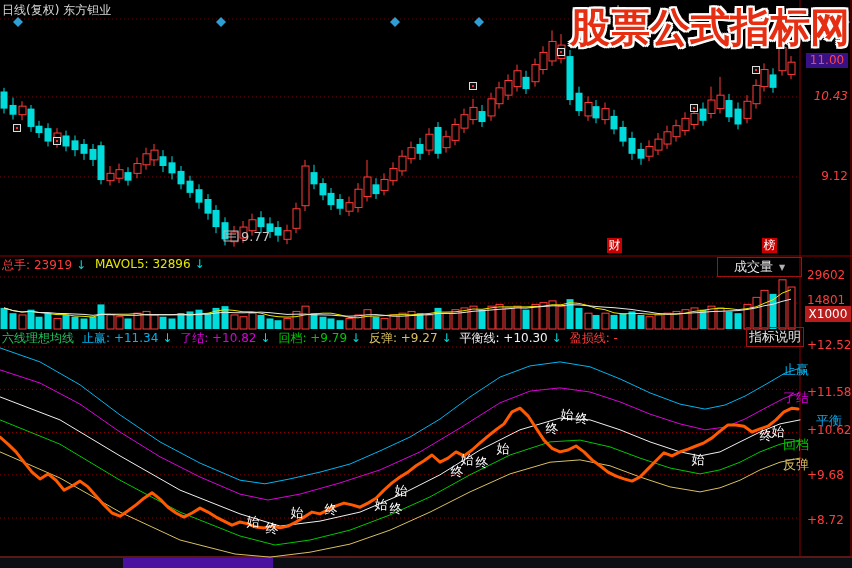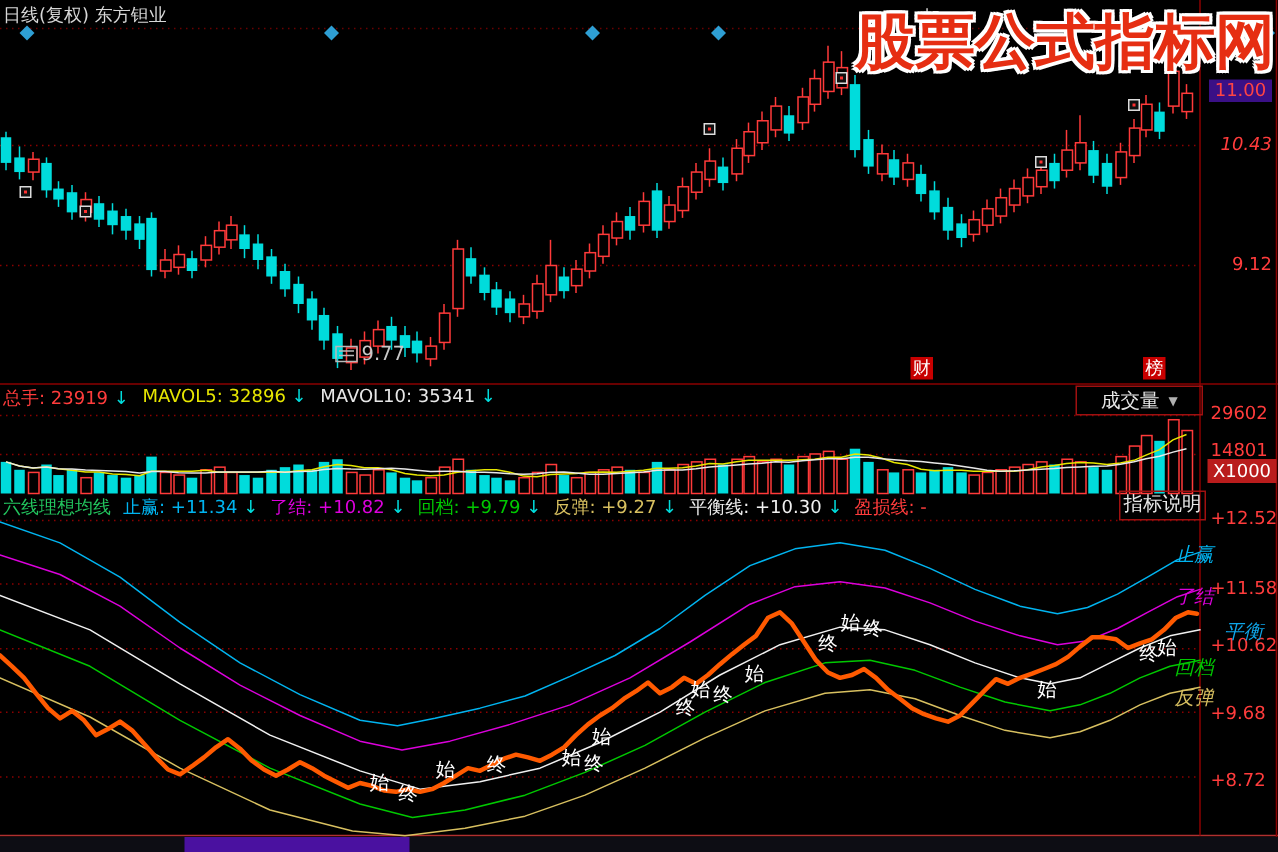--- a/index.html
+++ b/index.html
@@ -21,21 +21,21 @@
   .arrow{color:var(--down);}
   .red{color:var(--axis);} .yellow{color:var(--mavol5);} .white{color:#e8e8e8;}
   .indname{color:#22c55e;}
   .ci0{color:var(--zhiying);} .ci1{color:var(--liaojie);} .ci2{color:var(--huidang);}
   .ci3{color:var(--fantan);} .ci4{color:#f0f0f0;} .ci5{color:var(--axis);}
   .volbox{left:717px;top:257px;width:83px;height:18px;border:1px solid var(--border);display:flex;align-items:center;justify-content:center;gap:6px;color:#e8e8e8;font-size:13px;cursor:pointer;}
   .volbox .tri{font-size:8px;color:#b0b0b0;}
   .helpbox{left:746px;top:327px;width:56px;height:18px;border:1px solid var(--border);color:#e8e8e8;font-size:13px;text-align:center;line-height:18px;cursor:pointer;}
   .x1000{left:805px;top:306px;width:46px;height:16px;background:#b91c1c;color:#ffffff;font-size:12px;text-align:center;line-height:16px;}
   .badge{width:15px;height:15px;background:var(--badge);color:#fff;font-size:12px;text-align:center;line-height:15px;cursor:pointer;}
-  .linelabel{font-size:13px;font-style:italic;}
+  .linelabel{font-size:13px;}
   .ll0{left:783px;top:361px;color:var(--zhiying);}
   .ll1{left:783px;top:389px;color:var(--liaojie);}
   .ll2{left:816px;top:412px;color:#0ea5e9;}
   .ll3{left:783px;top:436px;color:var(--huidang);}
   .ll4{left:783px;top:456px;color:var(--fantan);}
   .lowtag{left:241px;top:229px;font-size:13px;color:#c8c8c8;}
   .track{left:0;top:558px;width:852px;height:10px;background:#0d0d14;}
   .thumb{left:123px;top:558px;width:150px;height:10px;background:var(--thumb);cursor:pointer;}
 </style>
 </head>
@@ -390,23 +390,20 @@
   <div class="abs txt badge" style="left:762px;top:238px;">榜</div>
   <div class="abs txt lowtag">9.77</div>
 
   <div class="abs txt volrow">
     <span><span class="red">总手:</span>
     <span class="red">23919</span>
     <span class="arrow">↓</span></span>
     <span><span class="yellow">MAVOL5:</span>
     <span class="yellow">32896</span>
     <span class="arrow">↓</span></span>
-    <span><span class="white">MAVOL10:</span>
-    <span class="white">35341</span>
-    <span class="arrow">↓</span></span>
   </div>
   <div class="abs txt volbox">
     <span>成交量</span>
     <span class="tri">▼</span>
   </div>
   <div class="abs txt axis" style="left:807px;top:268px;">29602</div>
   <div class="abs txt axis" style="left:807px;top:293px;">14801</div>
   <div class="abs txt x1000">X1000</div>
   <div class="abs txt helpbox">指标说明</div>
 

